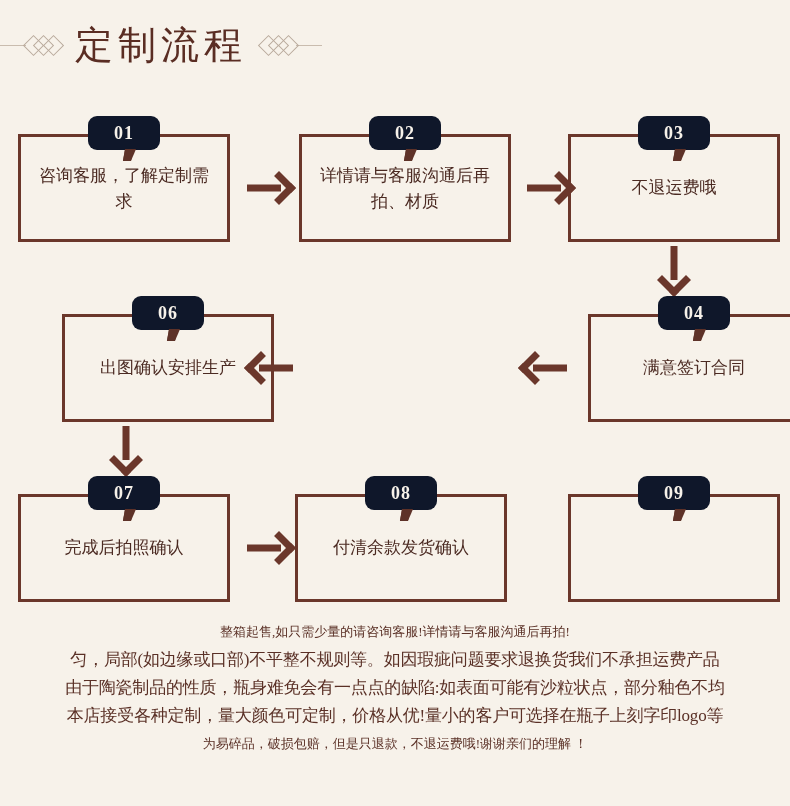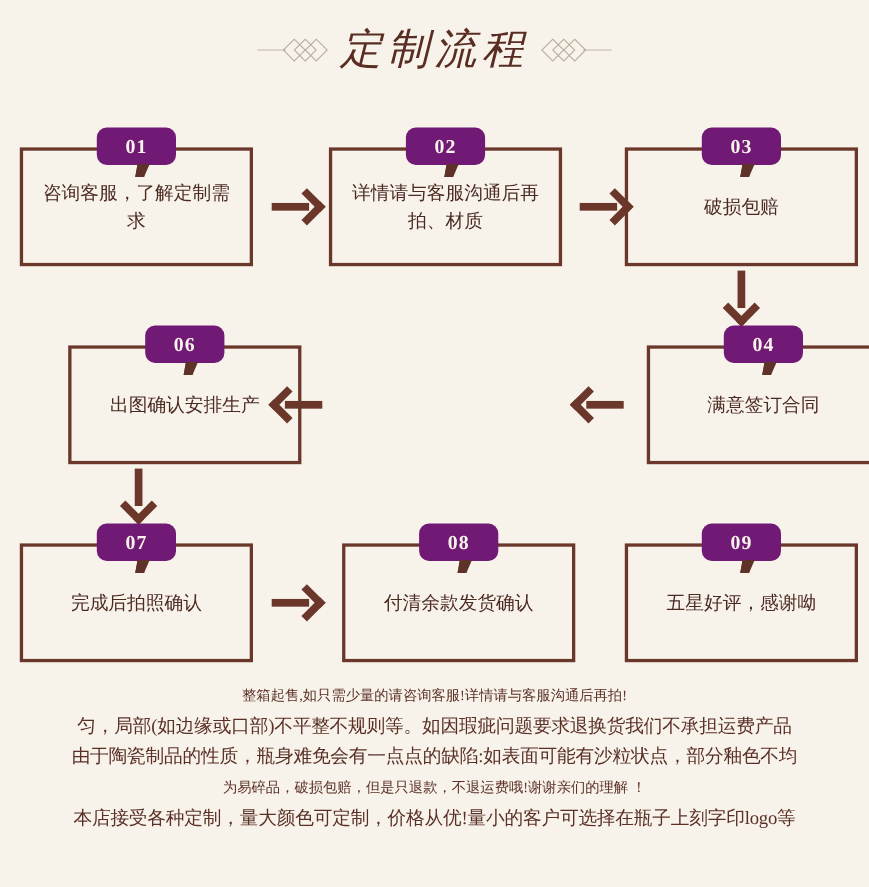--- a/index.html
+++ b/index.html
@@ -18,23 +18,21 @@
 
   
   .title-bar {
     position: absolute;
     top: 14px;
     left: 0;
     width: 790px;
     height: 62px;
     display: flex;
     align-items: center;
-    justify-content: center;
     gap: 14px;
-    font-style: italic;
   }
   .title-text {
     font-size: 38px;
     letter-spacing: 5px;
     color: #5a2d23;
     font-family: "Liberation Serif", "DejaVu Serif", serif;
     line-height: 1;
     white-space: nowrap;
   }
   .ornament {
@@ -95,21 +93,21 @@
   }
 
   
   .badge {
     position: absolute;
     top: -21px;
     left: 50%;
     transform: translateX(-50%);
     width: 72px;
     height: 34px;
-    background: #701a75;
+    background: #0f172a;
     border-radius: 9px;
     display: flex;
     align-items: center;
     justify-content: center;
     color: #f7f2ea;
     font-size: 18px;
     font-weight: bold;
     letter-spacing: 1px;
     font-family: "Liberation Serif", "DejaVu Serif", serif;
   }
@@ -238,21 +236,21 @@
       <div class="node-label">详情请与客服沟通后再拍、材质</div>
     </div>
 
     <div class="arrow-h arrow-right" style="left:527px; top:68px;">
       <span class="shaft"></span>
       <span class="head"></span>
     </div>
 
     <div class="node" style="left:568px; top:30px;">
       <div class="badge">03</div>
-      <div class="node-label">破损包赔</div>
+      <div class="node-label">不退运费哦</div>
     </div>
 
     <div class="arrow-v" style="left:658px; top:142px;">
       <span class="shaft"></span>
       <span class="head"></span>
     </div>
   </div>
 
   <div class="row">
 
@@ -288,31 +286,30 @@
     <div class="node" style="left:18px; top:46px;">
       <div class="badge">07</div>
       <div class="node-label">完成后拍照确认</div>
     </div>
 
     <div class="arrow-h arrow-right" style="left:247px; top:84px;">
       <span class="shaft"></span>
       <span class="head"></span>
     </div>
 
-    <div class="node" style="left:311px; top:46px;">
+    <div class="node" style="left:295px; top:46px;">
       <div class="badge">08</div>
       <div class="node-label">付清余款发货确认</div>
     </div>
 
     <div class="node" style="left:568px; top:46px;">
       <div class="badge">09</div>
-      <div class="node-label">五星好评，感谢呦</div>
     </div>
   </div>
 </div>
 
 <div class="notes">
   <div class="note-line">整箱起售,如只需少量的请咨询客服!详情请与客服沟通后再拍!</div>
   <div class="note-line note-wide">匀，局部(如边缘或口部)不平整不规则等。如因瑕疵问题要求退换货我们不承担运费产品</div>
   <div class="note-line note-wide">由于陶瓷制品的性质，瓶身难免会有一点点的缺陷:如表面可能有沙粒状点，部分釉色不均</div>
+  <div class="note-line note-wide">本店接受各种定制，量大颜色可定制，价格从优!量小的客户可选择在瓶子上刻字印logo等</div>
   <div class="note-line">为易碎品，破损包赔，但是只退款，不退运费哦!谢谢亲们的理解 ！</div>
-  <div class="note-line note-wide">本店接受各种定制，量大颜色可定制，价格从优!量小的客户可选择在瓶子上刻字印logo等</div>
 </div>
 
 </body></html>

